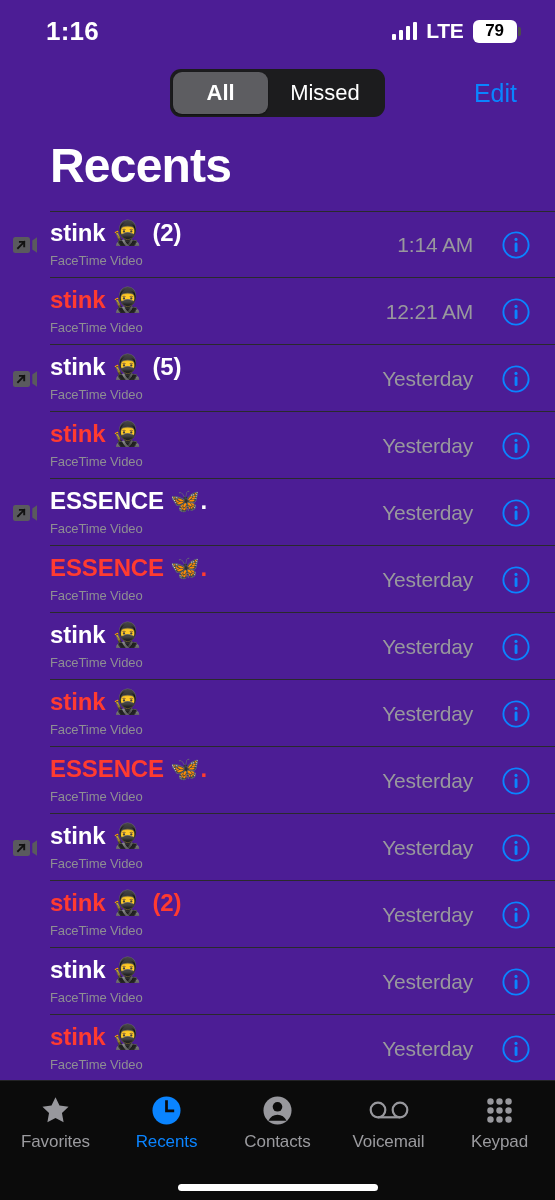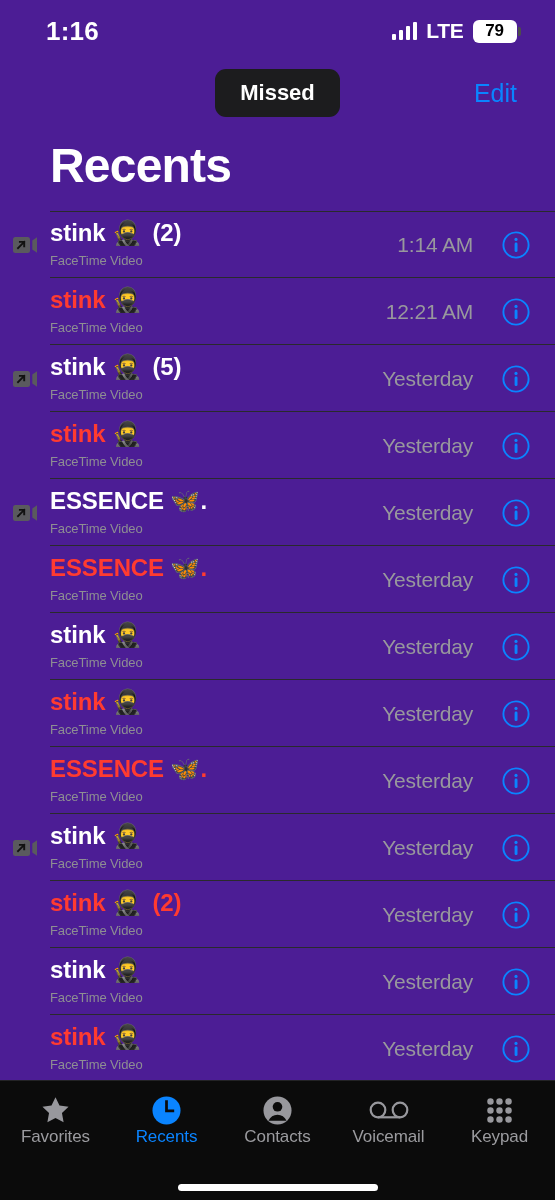--- a/index.html
+++ b/index.html
@@ -39,21 +39,21 @@
   
   .navrow {
     height:62px; flex:0 0 62px;
     position:relative; display:flex; align-items:center; justify-content:center;
   }
   .segmented {
     display:flex; background:#1c1c1e; border-radius:11px; padding:3px; gap:0;
   }
   .seg {
     min-width:95px; padding:8px 22px;
-    font-size:22px; font-weight:700; color:#fff; text-align:center;
+    font-size:22px; font-weight:400; color:#fff; text-align:center;
     border-radius:9px; cursor:pointer; white-space:nowrap;
   }
   .seg.active { background:#5d5d61; font-weight:600; box-shadow:0 1px 2px rgba(0,0,0,.45); }
   .edit-btn {
     position:absolute; right:38px; top:50%; transform:translateY(-50%);
     color:#0a84ff; font-size:25px; cursor:pointer;
   }
 
   
   .bigtitle {
@@ -96,21 +96,21 @@
   .row-time { font-size:21px; color:#98989d; white-space:nowrap; letter-spacing:-0.2px; }
   .info-btn { width:30px; height:30px; flex:0 0 30px; cursor:pointer; }
   .info-btn svg { display:block; }
 
   
   .tabbar {
     flex:0 0 94px; height:94px;
     background:#0b0b0b; border-top:1px solid #232325;
     display:flex; align-items:flex-start; padding-top:12px;
   }
-  .tab { flex:1 1 0; display:flex; flex-direction:column; align-items:center; cursor:pointer; }
+  .tab { flex:1 1 0; display:flex; flex-direction:column; align-items:center; gap:5px; cursor:pointer; }
   .tab-icon { height:34px; display:flex; align-items:center; justify-content:center; }
   .tab-label { font-size:17px; color:#9b9b9f; letter-spacing:-0.1px; }
   .tab.active .tab-label { color:#0a84ff; }
   .home-bar-wrap { flex:0 0 26px; display:flex; align-items:center; justify-content:center; background:#0b0b0b; }
   .home-bar { width:200px; height:7px; border-radius:4px; background:#fff; }
   .emoji { font-family:"DejaVu Sans", sans-serif; }
 </style>
 </head>
 <body>
 
@@ -130,20 +130,21 @@
         <div class="batt-body">
           <span class="batt-num">79</span>
         </div>
         <div class="batt-cap"></div>
       </div>
     </div>
   </div>
 
   <div class="navrow">
     <div class="segmented">
+      <div class="seg active">All</div>
       <div class="seg">Missed</div>
     </div>
     <div class="edit-btn">Edit</div>
   </div>
 
   <div class="bigtitle">Recents</div>
 
   <div class="list" id="call-list">
       <div class="row">
         <span class="dir-icon">

